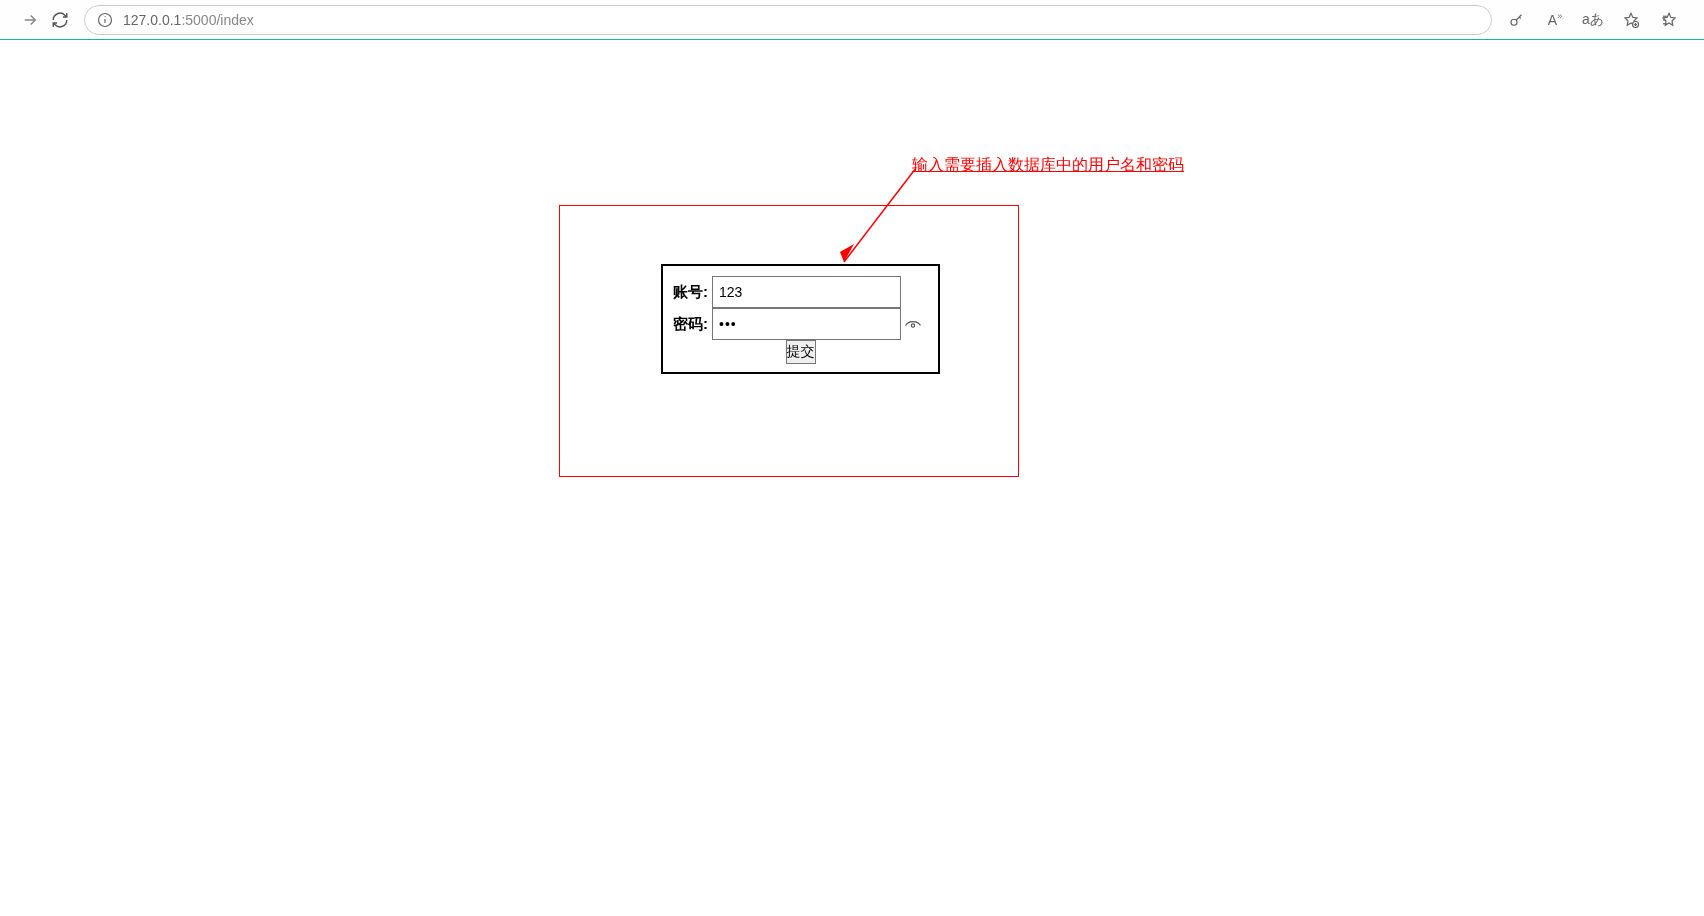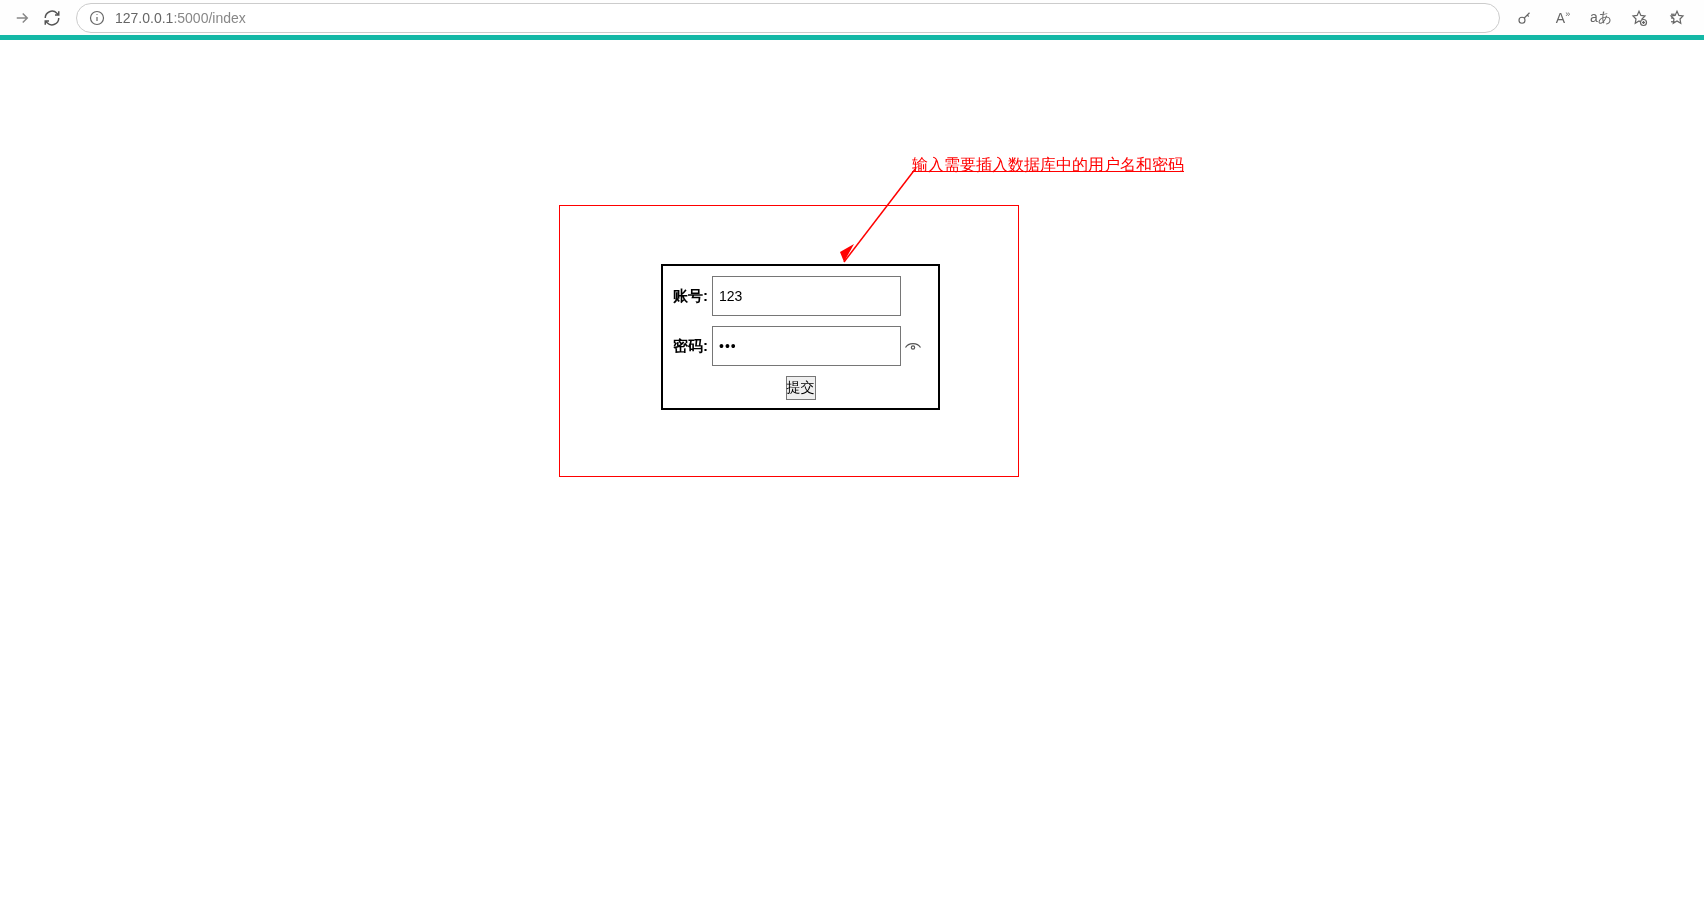--- a/index.html
+++ b/index.html
@@ -8,22 +8,22 @@
       box-sizing: border-box;
     }
     body {
       font-family: -apple-system, BlinkMacSystemFont, "Segoe UI", Arial, sans-serif;
       background: #fff;
     }
     .browser-toolbar {
       display: flex;
       align-items: center;
       height: 40px;
-      padding: 0 8px;
-      border-bottom: 5px solid #14b8a6;
+      padding: 0 16px;
+      border-bottom: 1px solid #14b8a6;
       gap: 2px;
       background: #fefefe;
     }
     .nav-btn {
       width: 28px;
       height: 28px;
       display: flex;
       align-items: center;
       justify-content: center;
       color: #888;
@@ -108,34 +108,33 @@
       top: 224px;
       width: 279px;
       border: 2px solid #000;
       padding: 10px 10px 8px 10px;
       font-family: "Microsoft YaHei", SimSun, Arial, sans-serif;
       font-size: 15px;
     }
     .form-row {
       display: flex;
       align-items: center;
-      margin-bottom: 10px;
     }
     .form-label {
       font-weight: bold;
       margin-right: 4px;
       white-space: nowrap;
     }
     .form-input-wrap {
       position: relative;
       flex: 1;
     }
     .form-input {
       width: 189px;
-      height: 40px;
+      height: 32px;
       border: 1px solid #767676;
       padding: 1px 6px;
       font-size: 14px;
       font-family: Arial, sans-serif;
     }
     .form-input.password {
       width: 189px;
       padding-right: 28px;
       letter-spacing: 1px;
     }

